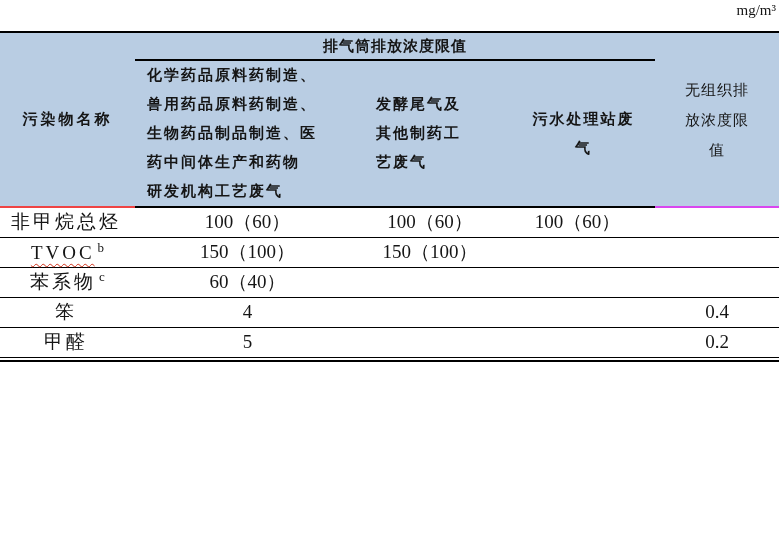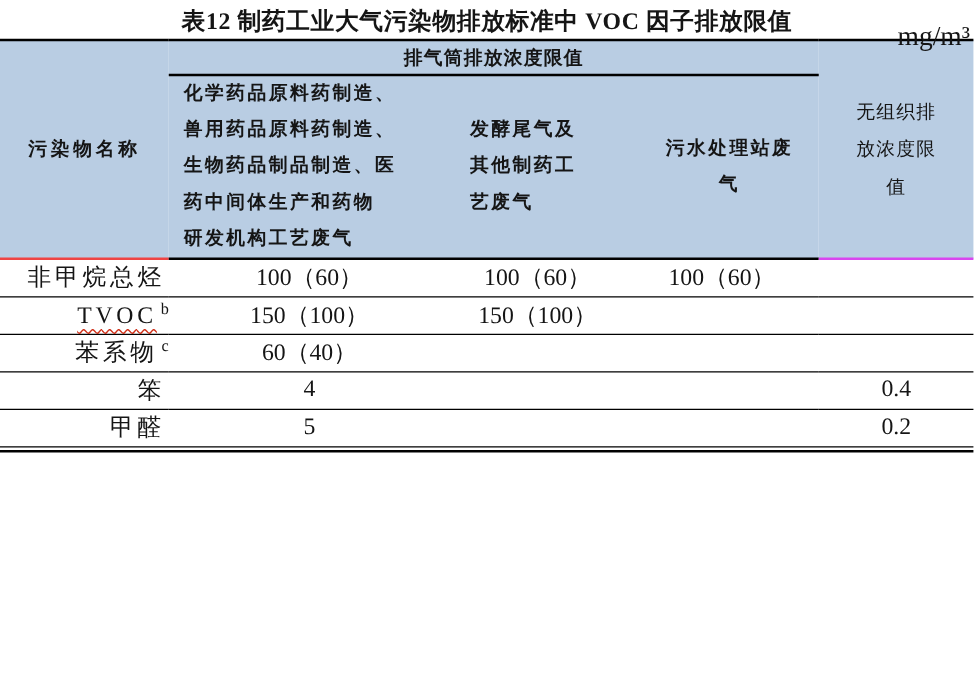--- a/index.html
+++ b/index.html
@@ -27,22 +27,22 @@
     display: inline-block;
     padding-top: 4px;
     font-size: 19px;
     font-weight: bold;
     letter-spacing: 0.5px;
     white-space: nowrap;
   }
   .caption-unit {
     position: absolute;
     right: 3px;
-    top: 16px;
-    font-size: 22px;
+    top: 2px;
+    font-size: 15px;
     font-weight: normal;
   }
 
   
   table.voc-table {
     width: 779px;
     border-collapse: collapse;
     table-layout: fixed;
     border-top: 2px solid #000;
   }
@@ -93,21 +93,21 @@
   th.th-src3 { padding-left: 12px; text-align: center; }
 
   tbody tr { height: 30px; }
   tbody td {
     font-size: 19px;
     text-align: center;
     vertical-align: middle;
     border-bottom: 1px solid #000;
   }
   tbody tr:last-child td { border-bottom: none; }
-  td.name-cell { letter-spacing: 3px; text-align: right; }
+  td.name-cell { letter-spacing: 3px; }
   td.name-cell sup {
     font-size: 13px;
     letter-spacing: 0;
     margin-left: 3px;
   }
   .squiggle {
     text-decoration-line: underline;
     text-decoration-style: wavy;
     text-decoration-color: #cf2f18;
     text-decoration-thickness: 1px;
@@ -134,21 +134,20 @@
     text-align: justify;
     text-justify: inter-ideograph;
   }
 </style>
 </head>
 <body>
 
 <div class="page">
 
   <div class="caption-row">
-    <span class="caption-title">表12 制药工业大气污染物排放标准中 VOC 因子排放限值</span>
     <span class="caption-unit">mg/m³</span>
   </div>
 
   <table class="voc-table">
     <colgroup>
       <col class="c1">
         <col class="c2">
         <col class="c3">
         <col class="c4">
         <col class="c5">

